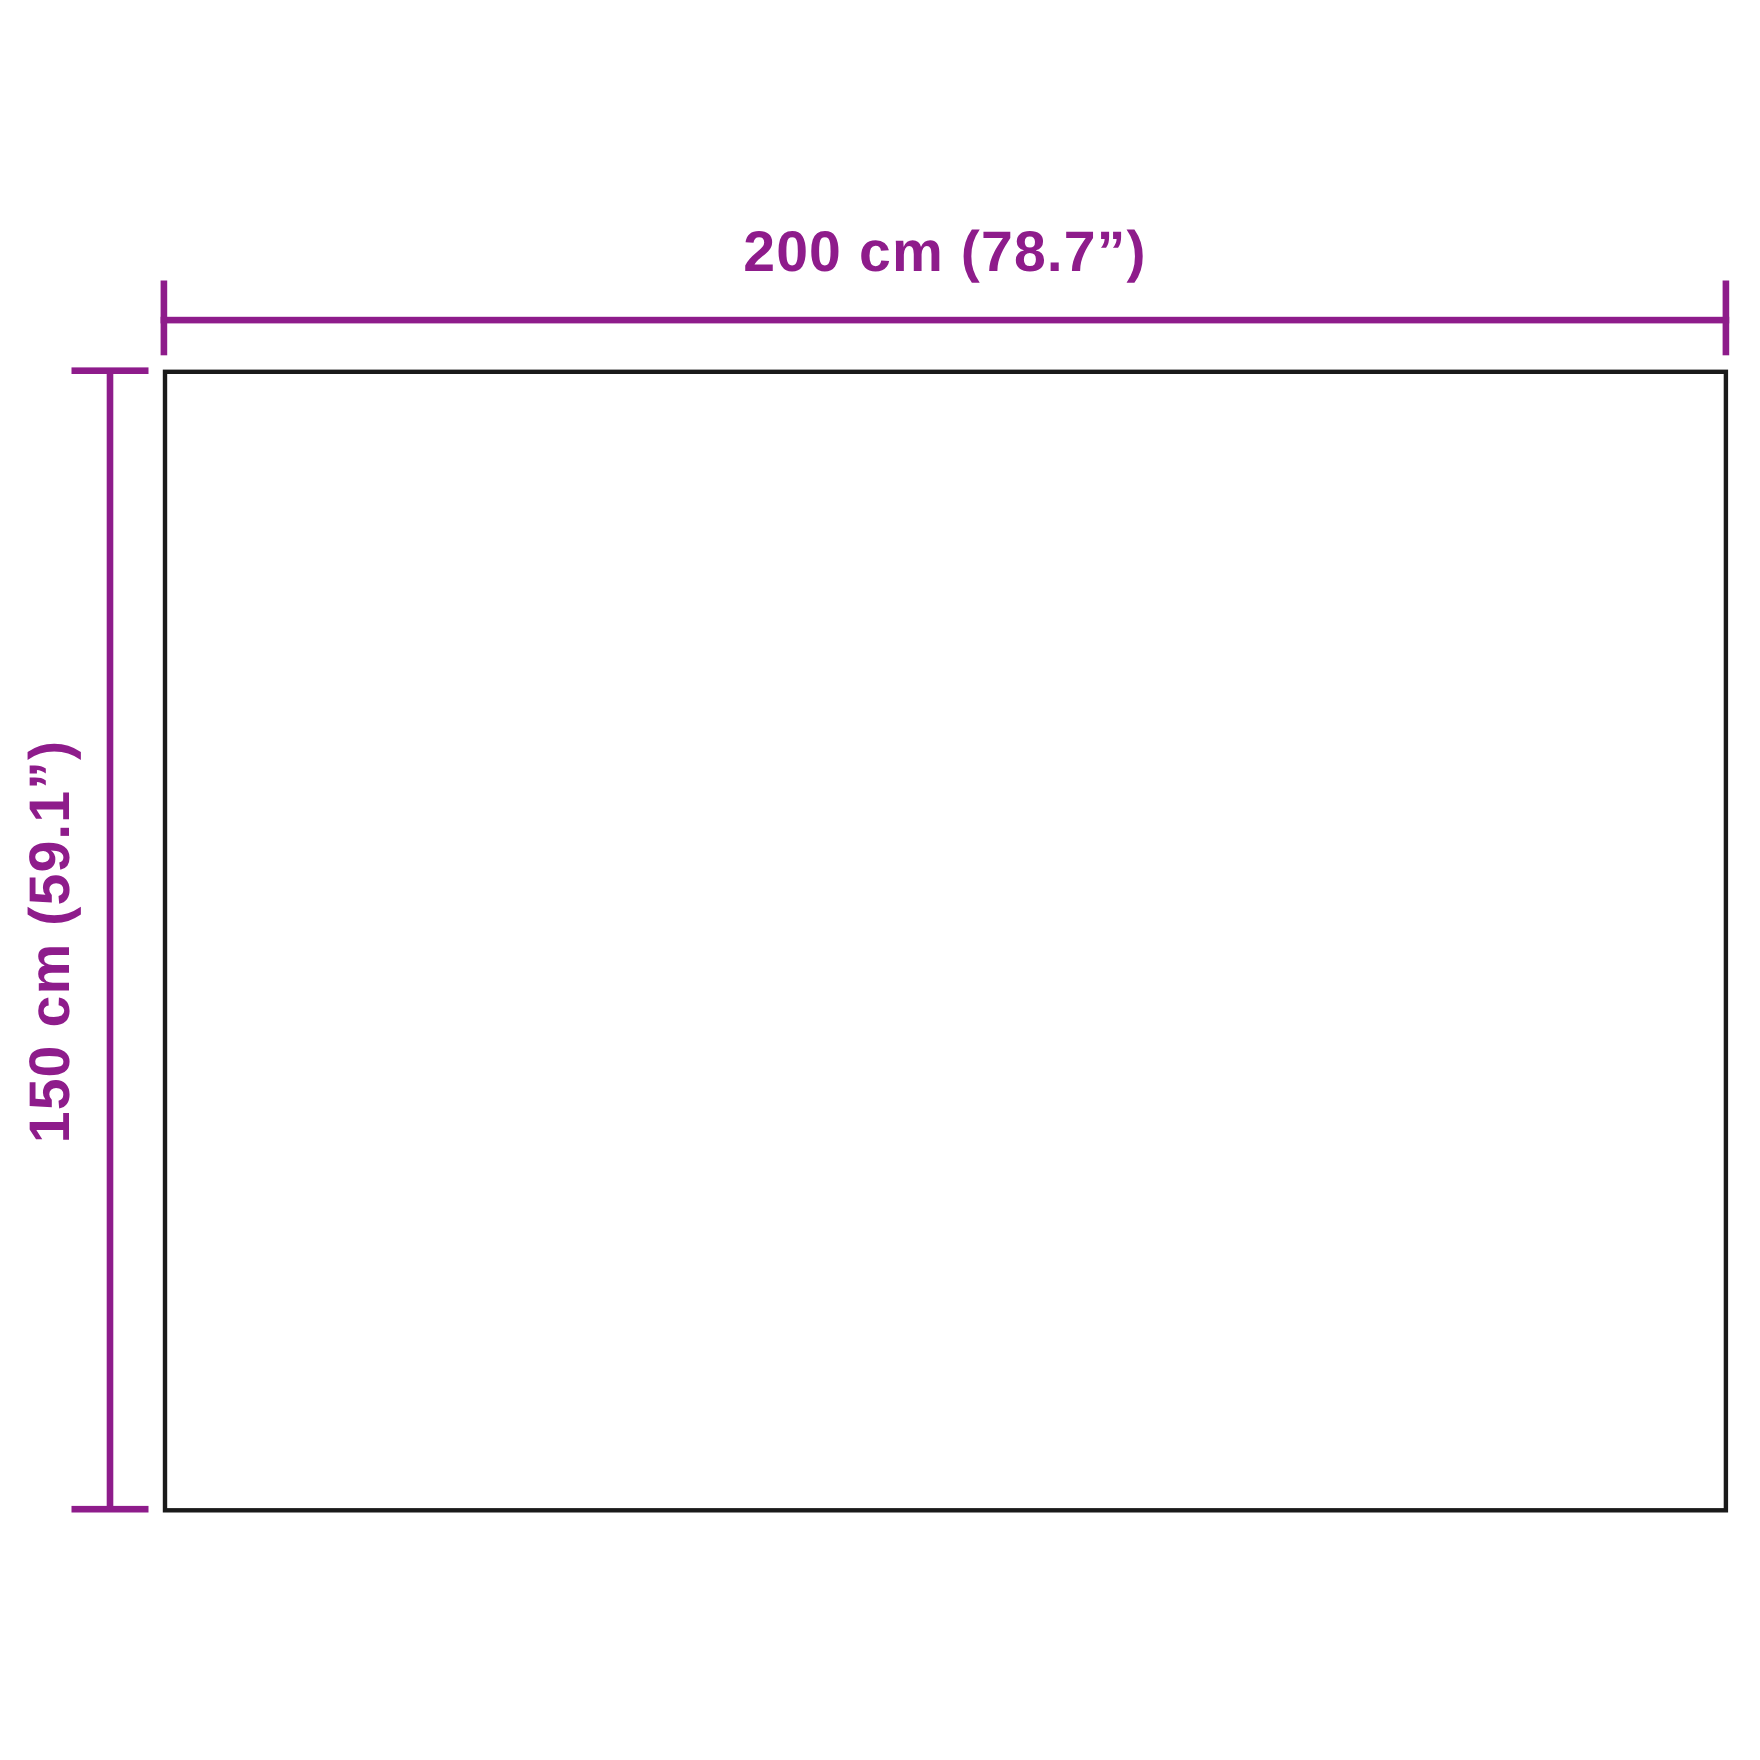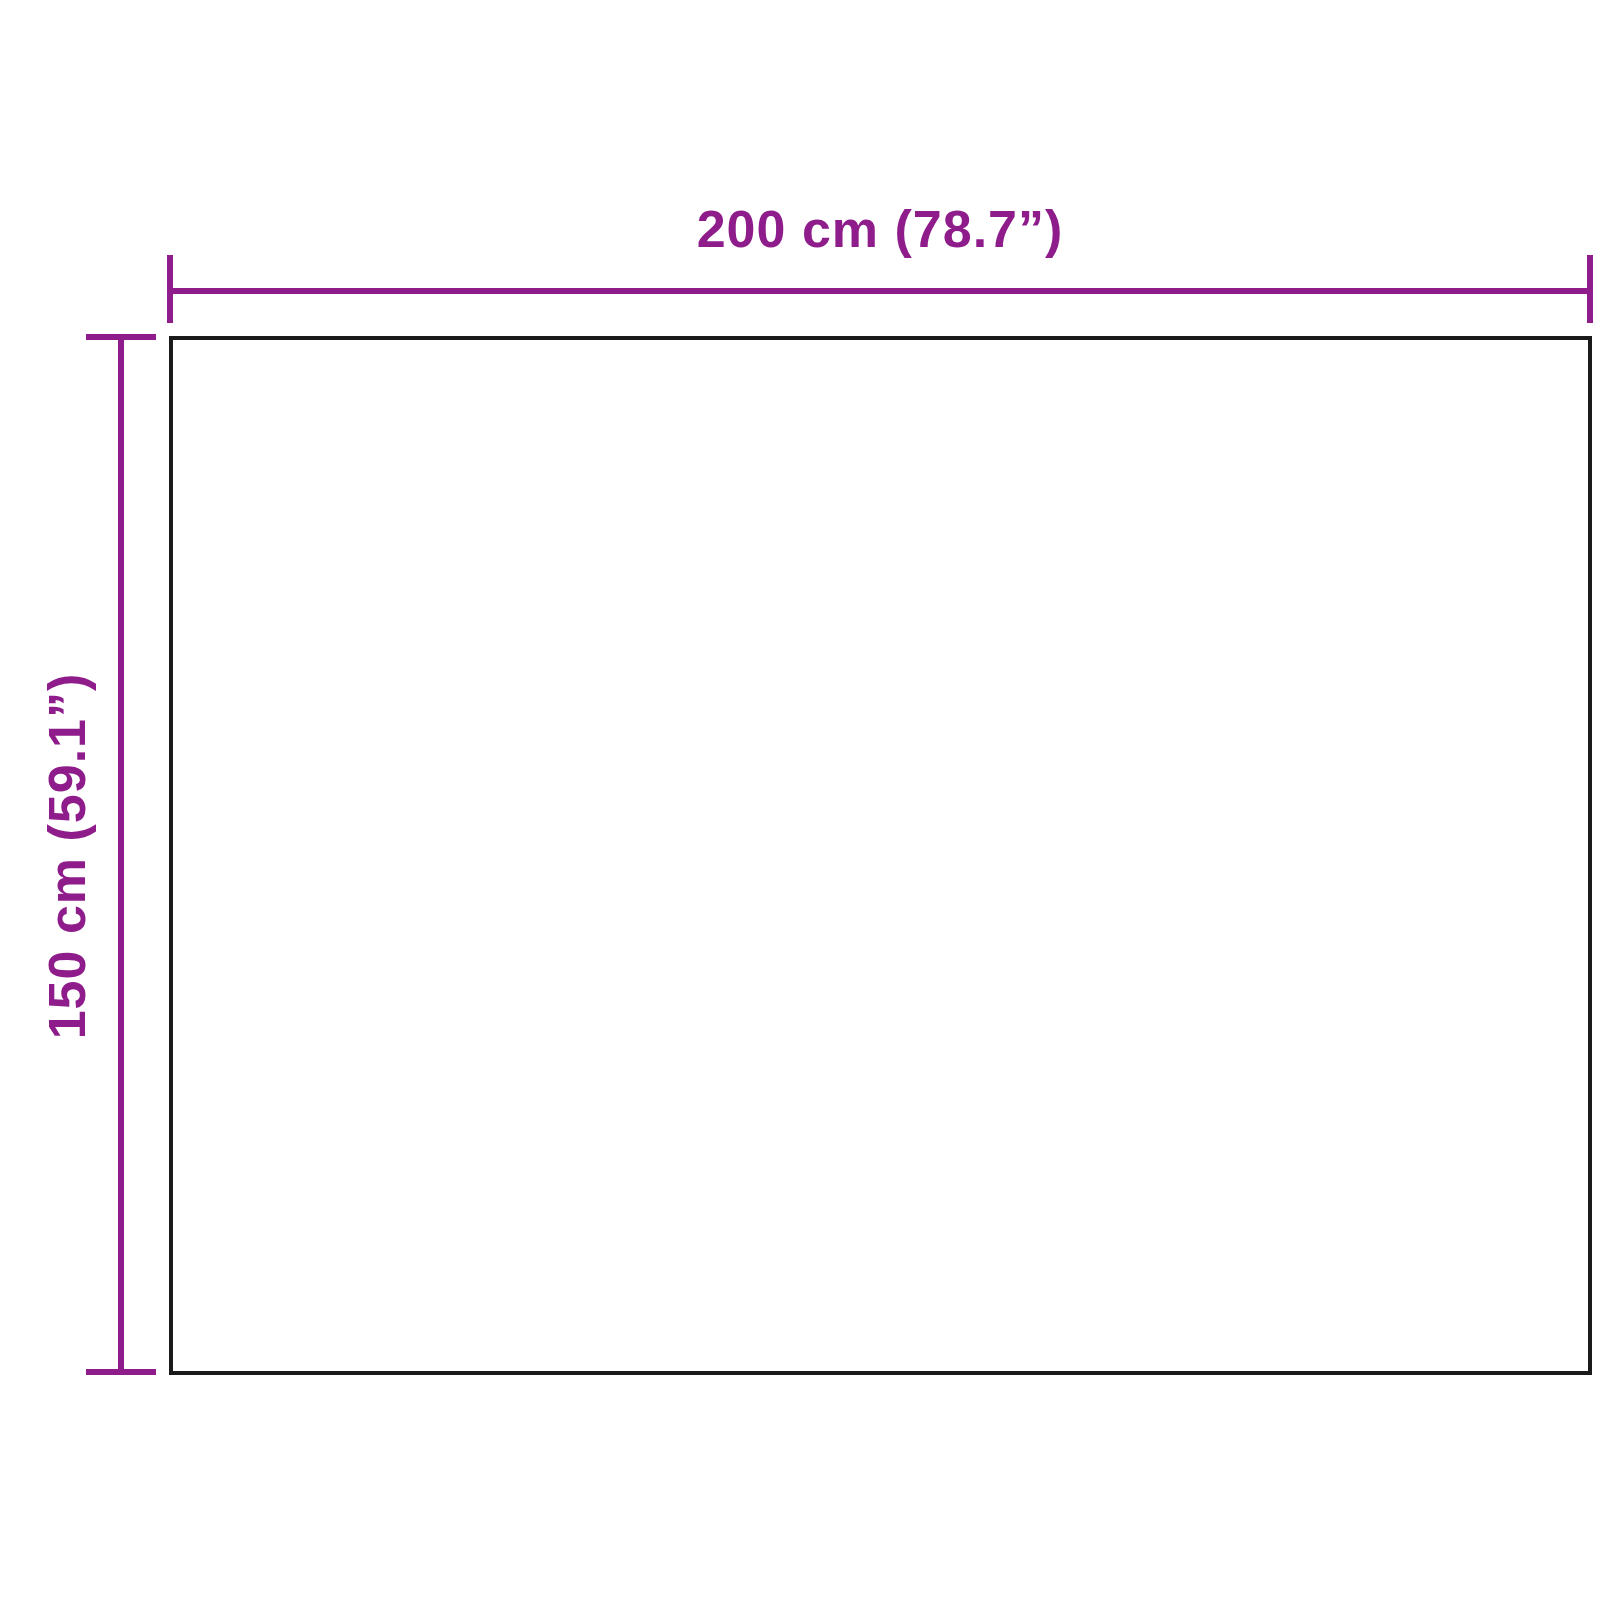--- a/index.html
+++ b/index.html
@@ -10,21 +10,20 @@
     width: 1600px;
     height: 1600px;
     position: relative;
     background: var(--bg, #ffffff);
     font-family: "Liberation Sans", sans-serif;
     overflow: hidden;
   }
   .canvas {
     position: absolute;
     inset: 0;
-    margin-left: 21px;
   }
   
   .product-outline {
     position: absolute;
     left: 148px;
     top: 336px;
     width: 1423px;
     height: 1039px;
     box-sizing: border-box;
     border: 4px solid var(--outline, #1a1a1a);

